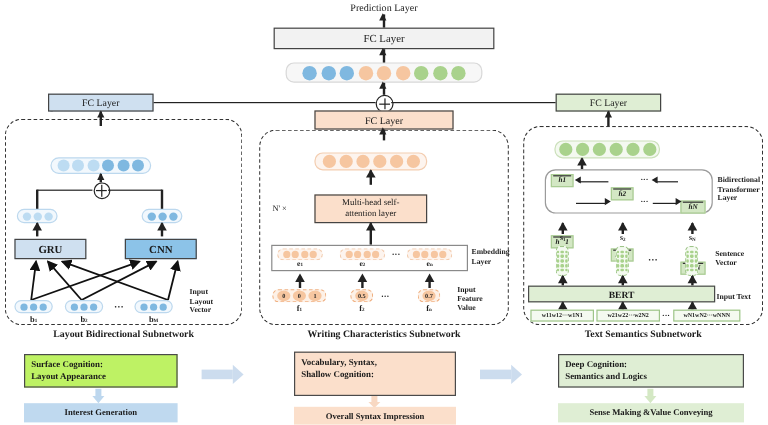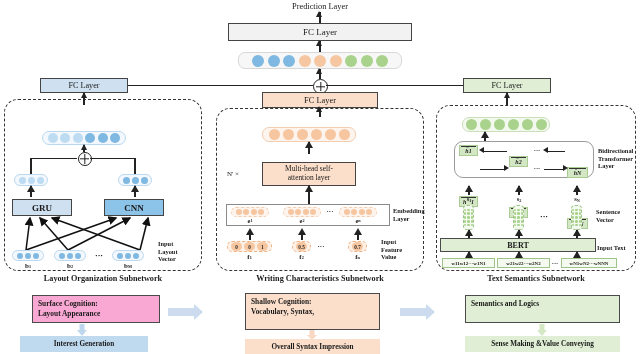--- a/index.html
+++ b/index.html
@@ -45,21 +45,21 @@
               border-right:5.5px solid #222;position:absolute;}
   .lbl-n{font-size:7px;font-weight:400;}
   .title{font-size:8.2px;font-weight:700;}
   .smallcap{font-size:6.4px;font-weight:700;line-height:1.2;}
   .tok{font-size:5px;font-weight:700;line-height:1;}
   .sub{font-size:4.2px;vertical-align:-1px;}
 
   
   .cogbox{border:1.4px solid #4a4a4a;box-sizing:border-box;padding:3px 5px;
           font-size:7.4px;font-weight:700;line-height:1.32;}
-  .cogbox.blue{background:#f9a8d4;margin-left:12px;}
+  .cogbox.blue{background:#bef264;}
   .cogbox.orange{background:#fbdfcb;}
   .cogbox.green{background:#dfeed4;}
   .outbox{box-sizing:border-box;font-size:7.2px;font-weight:700;
           display:flex;align-items:center;justify-content:center;text-align:left;}
   .outbox.blue{background:#bfd9ef;}
   .outbox.orange{background:#fbdfcb;}
   .outbox.green{background:#dfeed4;}
 
   
   .downarr{position:absolute;}
@@ -217,21 +217,21 @@
     <span>b</span>
     <span class="sub">M</span>
   </div>
 
 <div class="abs smallcap" style="left:158px;top:240px;width:42px;">
   <div>Input</div>
   <div>Layout</div>
   <div>Vector</div>
 </div>
 
-<div class="abs ctr title" style="left:4px;top:272px;width:198px;height:12px;">Layout Organization Subnetwork</div>
+<div class="abs ctr title" style="left:4px;top:272px;width:198px;height:12px;">Layout Bidirectional Subnetwork</div>
 
 <div class="abs panel" style="left:216px;top:108px;width:208px;height:163px;"></div>
 
 <div class="abs pill orange" id="writing-out-vec" style="left:262px;top:127px;width:94px;height:15px;gap:3px;">
     <span class="dot" style="width: 11px; height: 11px; background: rgb(246, 198, 160);"></span>
     <span class="dot" style="width: 11px; height: 11px; background: rgb(246, 198, 160);"></span>
     <span class="dot" style="width: 11px; height: 11px; background: rgb(246, 198, 160);"></span>
     <span class="dot" style="width: 11px; height: 11px; background: rgb(246, 198, 160);"></span>
     <span class="dot" style="width: 11px; height: 11px; background: rgb(246, 198, 160);"></span>
     <span class="dot" style="width: 11px; height: 11px; background: rgb(246, 198, 160);"></span>
@@ -516,34 +516,35 @@
   <div class="head" style="border-top:6px solid #bdd7ee;"></div>
 </div>
 <div class="abs outbox blue" style="left:20px;top:336px;width:128px;height:16px;">Interest Generation</div>
 
 <div class="chev" style="left:168px;top:304px;width:36px;height:16px;">
   <div class="bar" style="width:26px;"></div>
     <div class="tip" style="left:26px;"></div>
 </div>
 
 <div class="abs cogbox orange" style="left:245px;top:293px;width:135px;height:37px;">
+  <div>Vocabulary, Syntax,</div>
   <div>Shallow Cognition:</div>
-  <div>Vocabulary, Syntax,</div>
 </div>
 <div class="downarr" style="left:304px;top:330px;width:16px;height:10px;">
   <div class="stem" style="height:5px;background:#f8d8c2;"></div>
   <div class="head" style="border-top:5px solid #f8d8c2;"></div>
 </div>
 <div class="abs outbox orange" style="left:245px;top:339px;width:135px;height:15px;">Overall Syntax Impression</div>
 
 <div class="chev" style="left:400px;top:304px;width:36px;height:16px;">
   <div class="bar" style="width:26px;"></div>
     <div class="tip" style="left:26px;"></div>
 </div>
 
 <div class="abs cogbox green" style="left:465px;top:295px;width:155px;height:28px;">
+  <div>Deep Cognition:</div>
   <div>Semantics and Logics</div>
 </div>
 <div class="downarr" style="left:534px;top:324px;width:16px;height:12px;">
   <div class="stem" style="height:6px;background:#d4e8c4;"></div>
   <div class="head" style="border-top:6px solid #d4e8c4;"></div>
 </div>
 <div class="abs outbox green" style="left:465px;top:336px;width:155px;height:16px;">Sense Making &amp;Value Conveying</div>
 
 </body></html>

